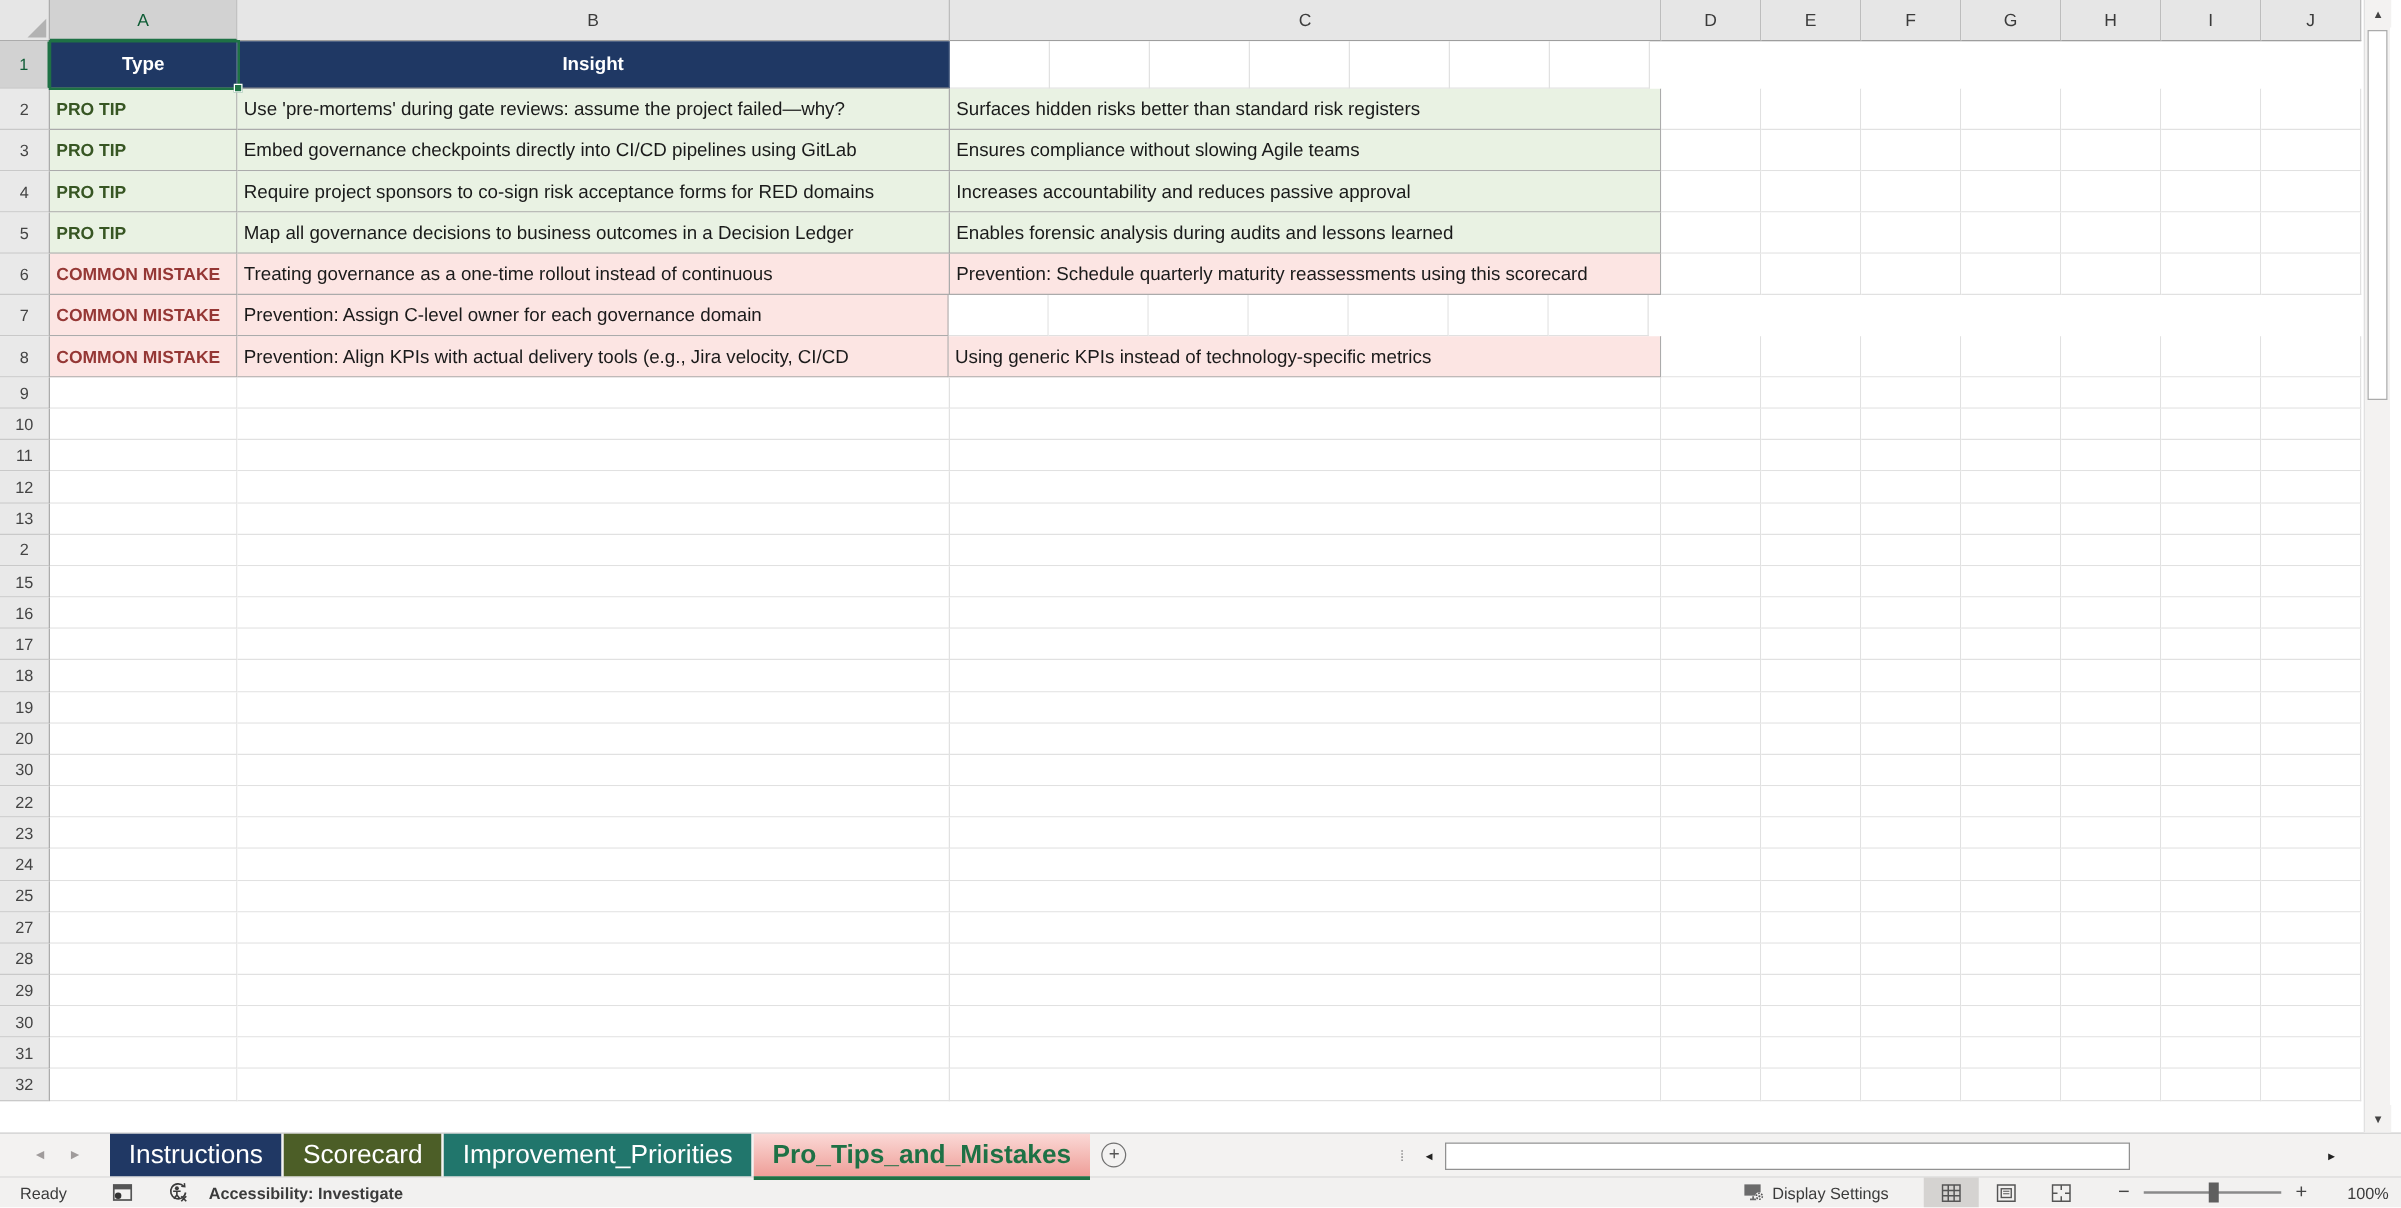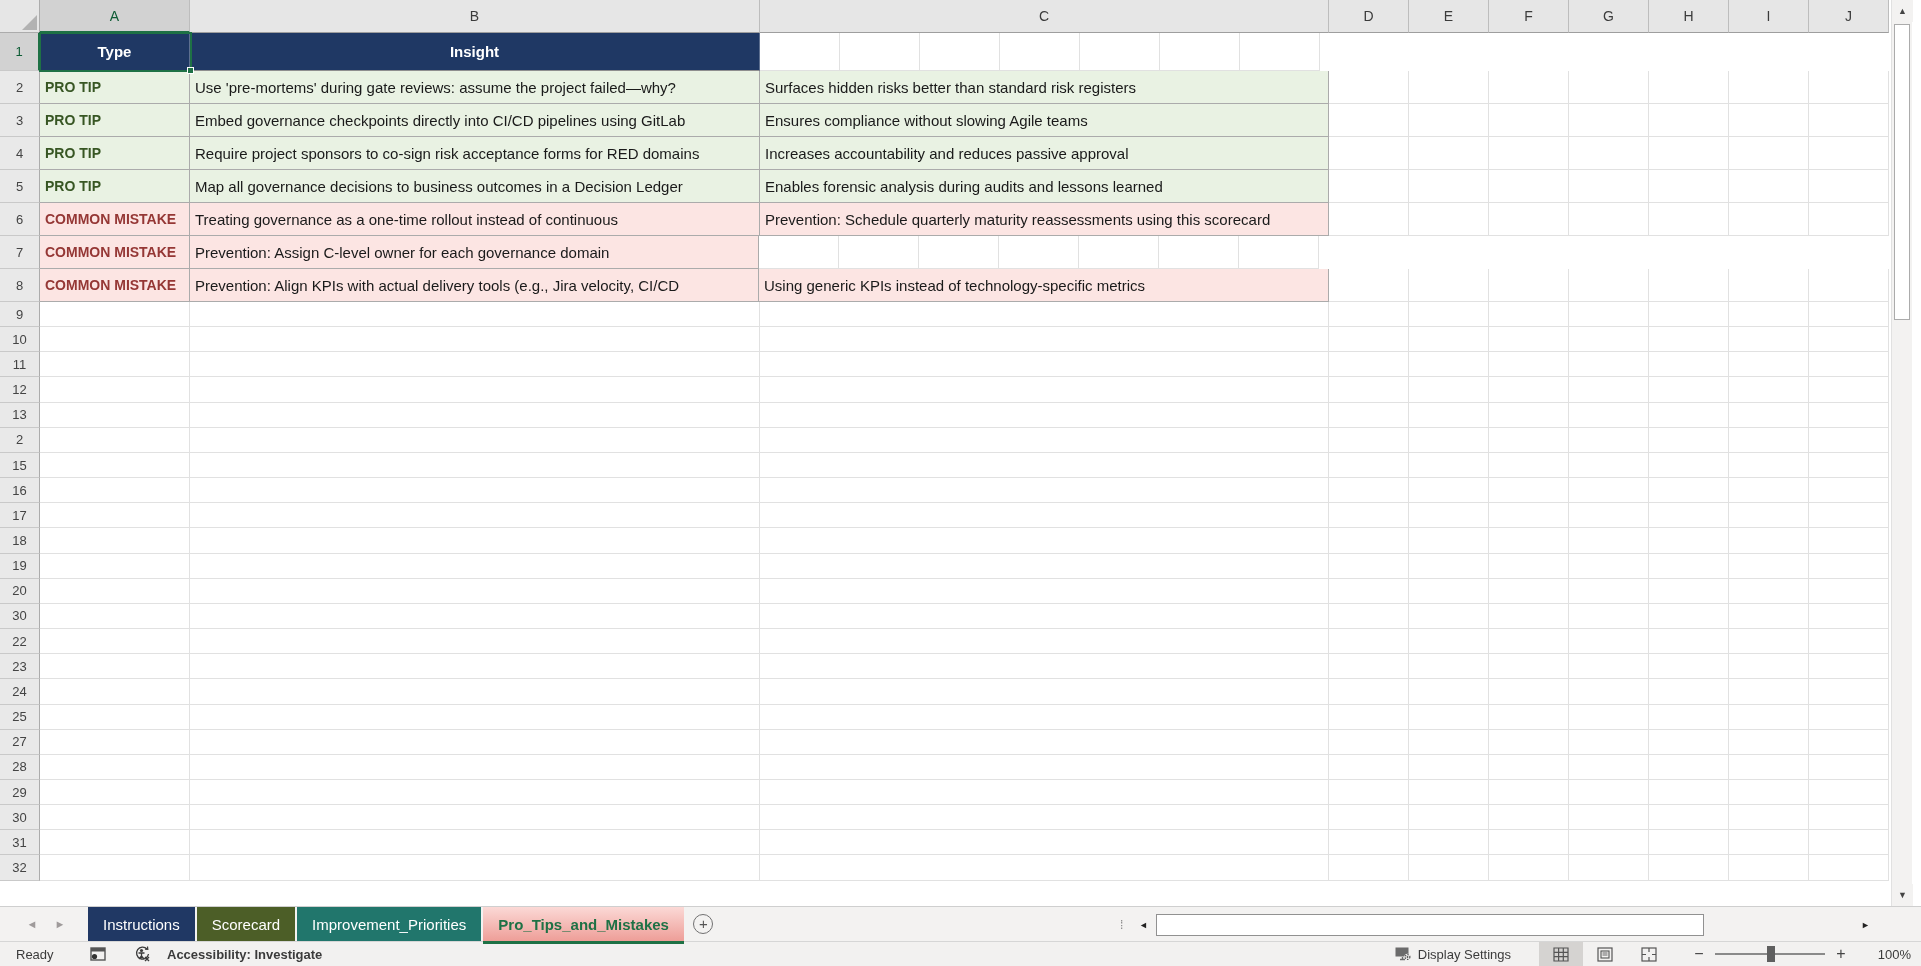--- a/index.html
+++ b/index.html
@@ -51,21 +51,21 @@
     background:#fff; border:1px solid #ABABAB; }
   #v-down { position:absolute; bottom:0; left:0; }
 
   
   #tab-bar { height:35px; background:#F3F2F1; border-top:1px solid #CFCFCF; display:flex;
     align-items:stretch; position:relative; }
   .tab-nav { width:28px; display:flex; align-items:center; justify-content:center;
     color:#9F9B9B; font-size:11px; }
   #tabs { display:flex; align-items:stretch; margin-left:14px; }
   .sheet-tab { display:flex; align-items:center; padding:17px 15px; margin-right:2px;
-    font-size:15px; color:#fff; cursor:pointer; }
+    font-size:21px; color:#fff; cursor:pointer; }
   .sheet-tab.active { background:linear-gradient(#FBD9D6,#EE9E98); color:#1E7145; font-weight:700;
     border-bottom:3px solid #1E7145; }
   #add-sheet { width:35px; display:flex; align-items:center; justify-content:center; }
   #add-sheet .circle { width:20px; height:20px; border:1px solid #717171; border-radius:50%;
     color:#555; font-size:15px; line-height:18px; text-align:center; }
 
   #h-scroll { position:absolute; left:1120px; top:0; height:35px; width:775px;
     display:flex; align-items:center; }
   #h-dots { color:#8a8a8a; font-size:12px; letter-spacing:-1px; margin-right:10px; }
   .h-arrow { width:22px; height:22px; display:flex; align-items:center; justify-content:center;

